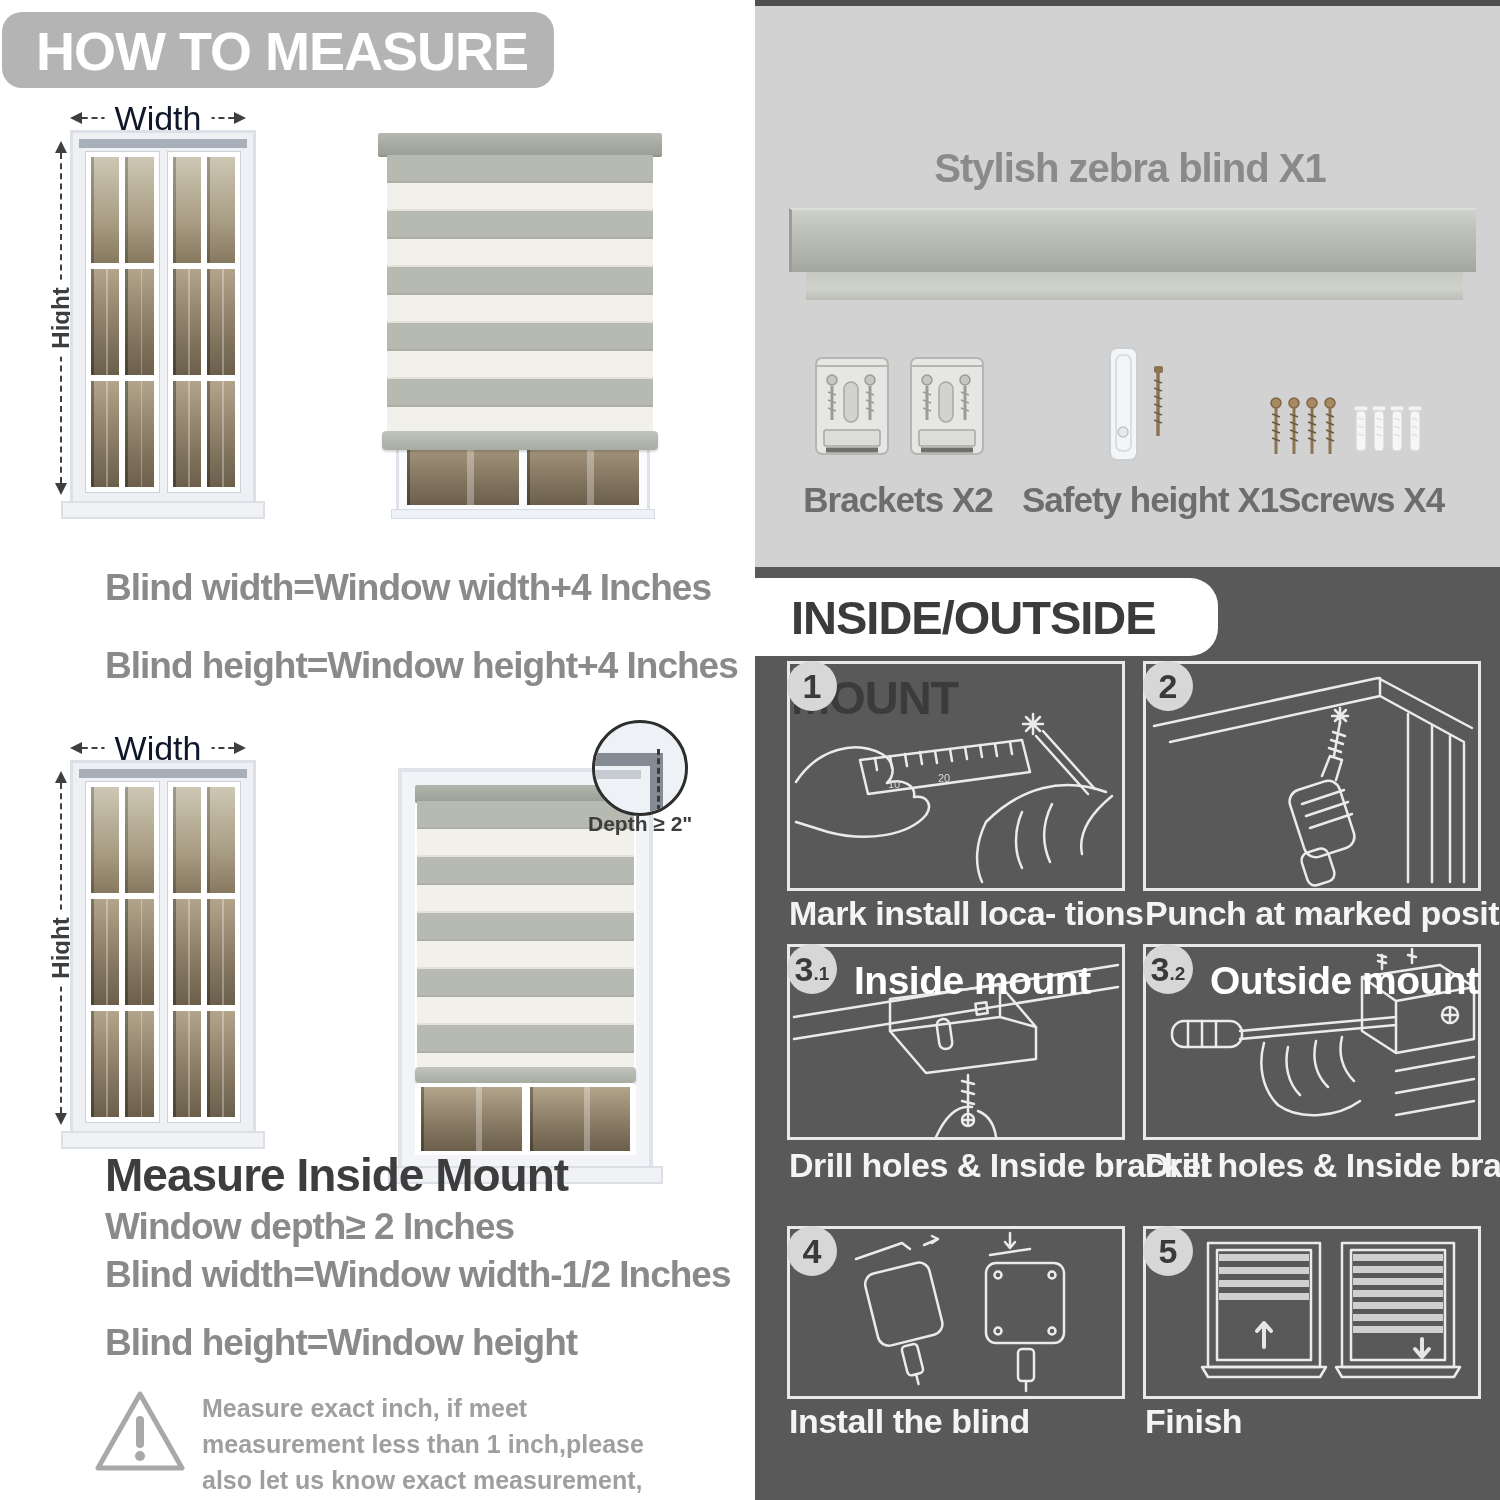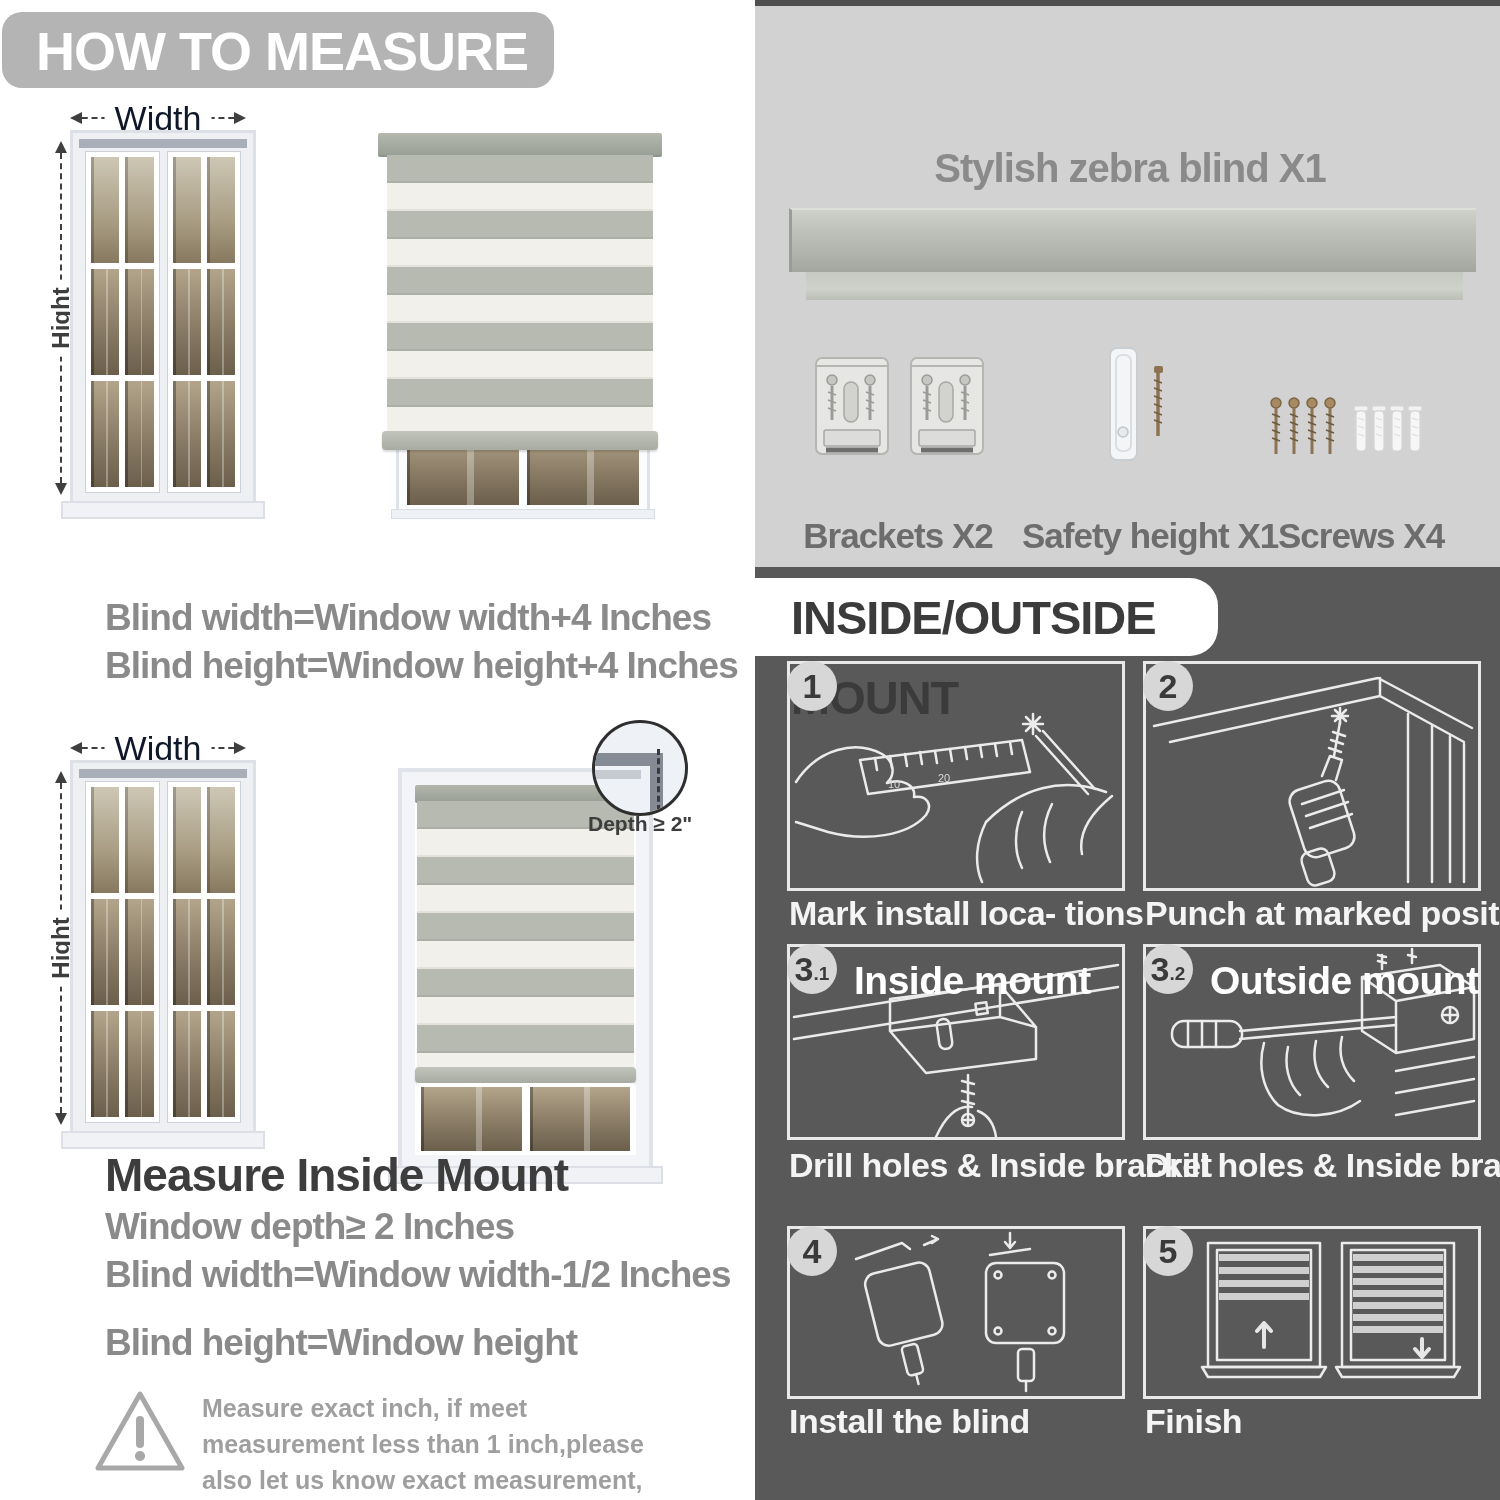--- a/index.html
+++ b/index.html
@@ -81,21 +81,21 @@
   .callout{left:592px;top:720px;width:90px;height:90px;border:3px solid #2e2e2e;border-radius:50%;
            background:#eef1f5;overflow:hidden;z-index:5;}
   .callout .h-bar{position:absolute;left:-6px;top:30px;width:68px;height:13px;background:#848b94;}
   .callout .v-bar{position:absolute;left:55px;top:30px;width:13px;height:70px;background:#848b94;}
   .callout .h-bar2{position:absolute;left:-6px;top:47px;width:52px;height:9px;background:#c6cbd2;}
   .callout .dash{position:absolute;left:62px;top:26px;height:62px;border-left:3px dashed #3a3a3a;}
 
   
 
   
-  .included-label{font-size:35px;font-weight:bold;color:#6d6d6d;text-align:center;letter-spacing:-1px;white-space:nowrap;margin-top:36px;}
+  .included-label{font-size:35px;font-weight:bold;color:#6d6d6d;text-align:center;letter-spacing:-1px;white-space:nowrap;}
   .blind-name{font-size:40px;font-weight:bold;color:#8a8a8a;text-align:center;letter-spacing:-1px;}
   .headrail-top{left:789px;top:208px;width:684px;height:62px;
       background:linear-gradient(180deg,#ced2ca 0%,#bfc3bb 30%,#aeb2aa 75%,#a2a69e 100%);
       border-top:2px solid #dde0da;border-left:3px solid #999d95;}
   .headrail-bot{left:806px;top:272px;width:657px;height:28px;
       background:linear-gradient(180deg,#c6c9c1,#cfd2ca 60%,#bbbeb6);}
 
   
   .panel{position:absolute;border:3px solid #e9e9e9;}
   .stepnum{position:absolute;left:-3px;top:-3px;width:50px;height:50px;border-radius:50%;background:#d7d7d7;
@@ -148,21 +148,21 @@
     <div class="panes">
         <div class="pane"></div>
         <div class="pane"></div>
       </div>
     <div class="bsill"></div>
   </div>
   <div class="abs blind-head" style="left:378px;top:133px;width:284px;height:22px;z-index:2;"></div>
   <div class="abs fabric" style="left:387px;top:155px;width:266px;height:278px;z-index:2;"></div>
   <div class="abs blind-rail" style="left:382px;top:431px;width:276px;height:19px;z-index:2;"></div>
 
-  <div class="abs formula" style="left:105px;top:597px;">Blind width=Window width+4 Inches</div>
+  <div class="abs formula" style="left:105px;top:567px;">Blind width=Window width+4 Inches</div>
   <div class="abs formula" style="left:105px;top:645px;">Blind height=Window height+4 Inches</div>
 
   <div class="abs harrow" style="left:72px;top:747px;width:172px;">
     <span class="lbl">Width</span>
   </div>
   <div class="abs varrow" style="left:60px;top:773px;height:350px;">
     <span class="lbl">Hight</span>
   </div>
   <div class="abs winphoto" style="left:70px;top:760px;width:180px;height:372px;">
     <div class="head"></div>

